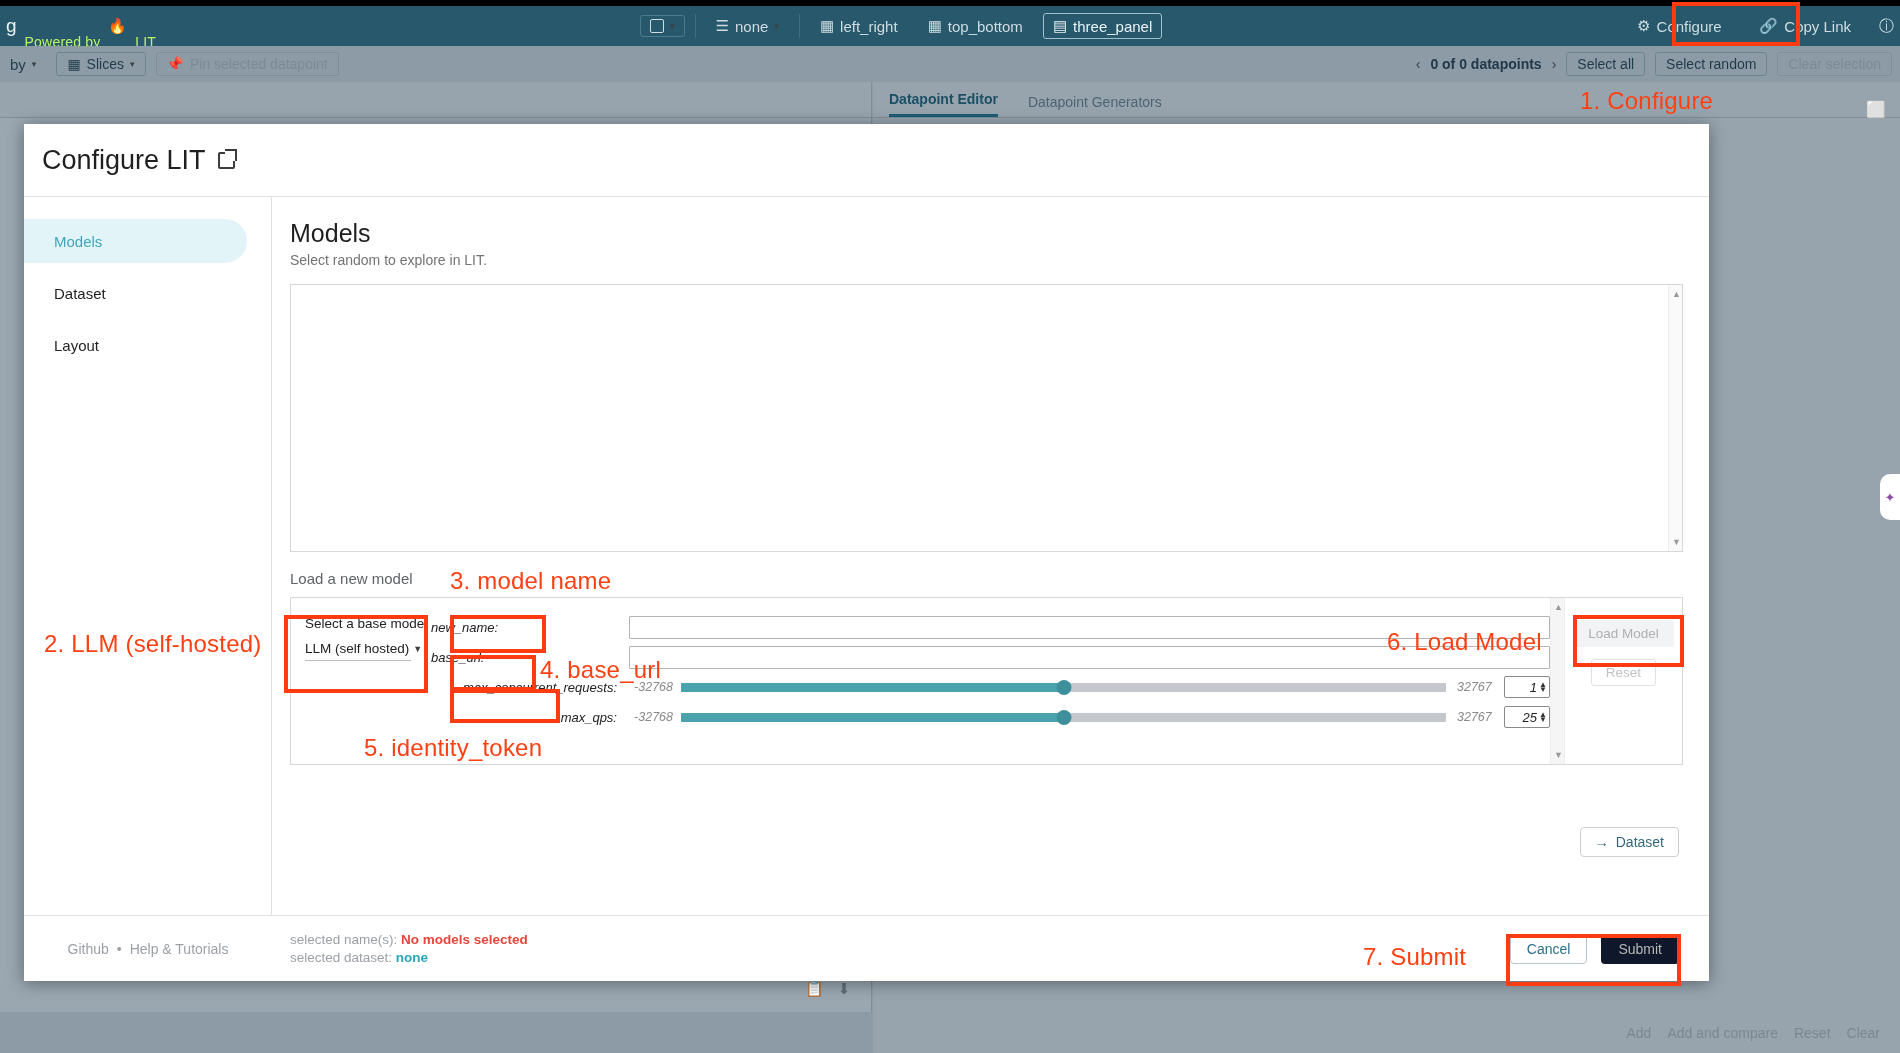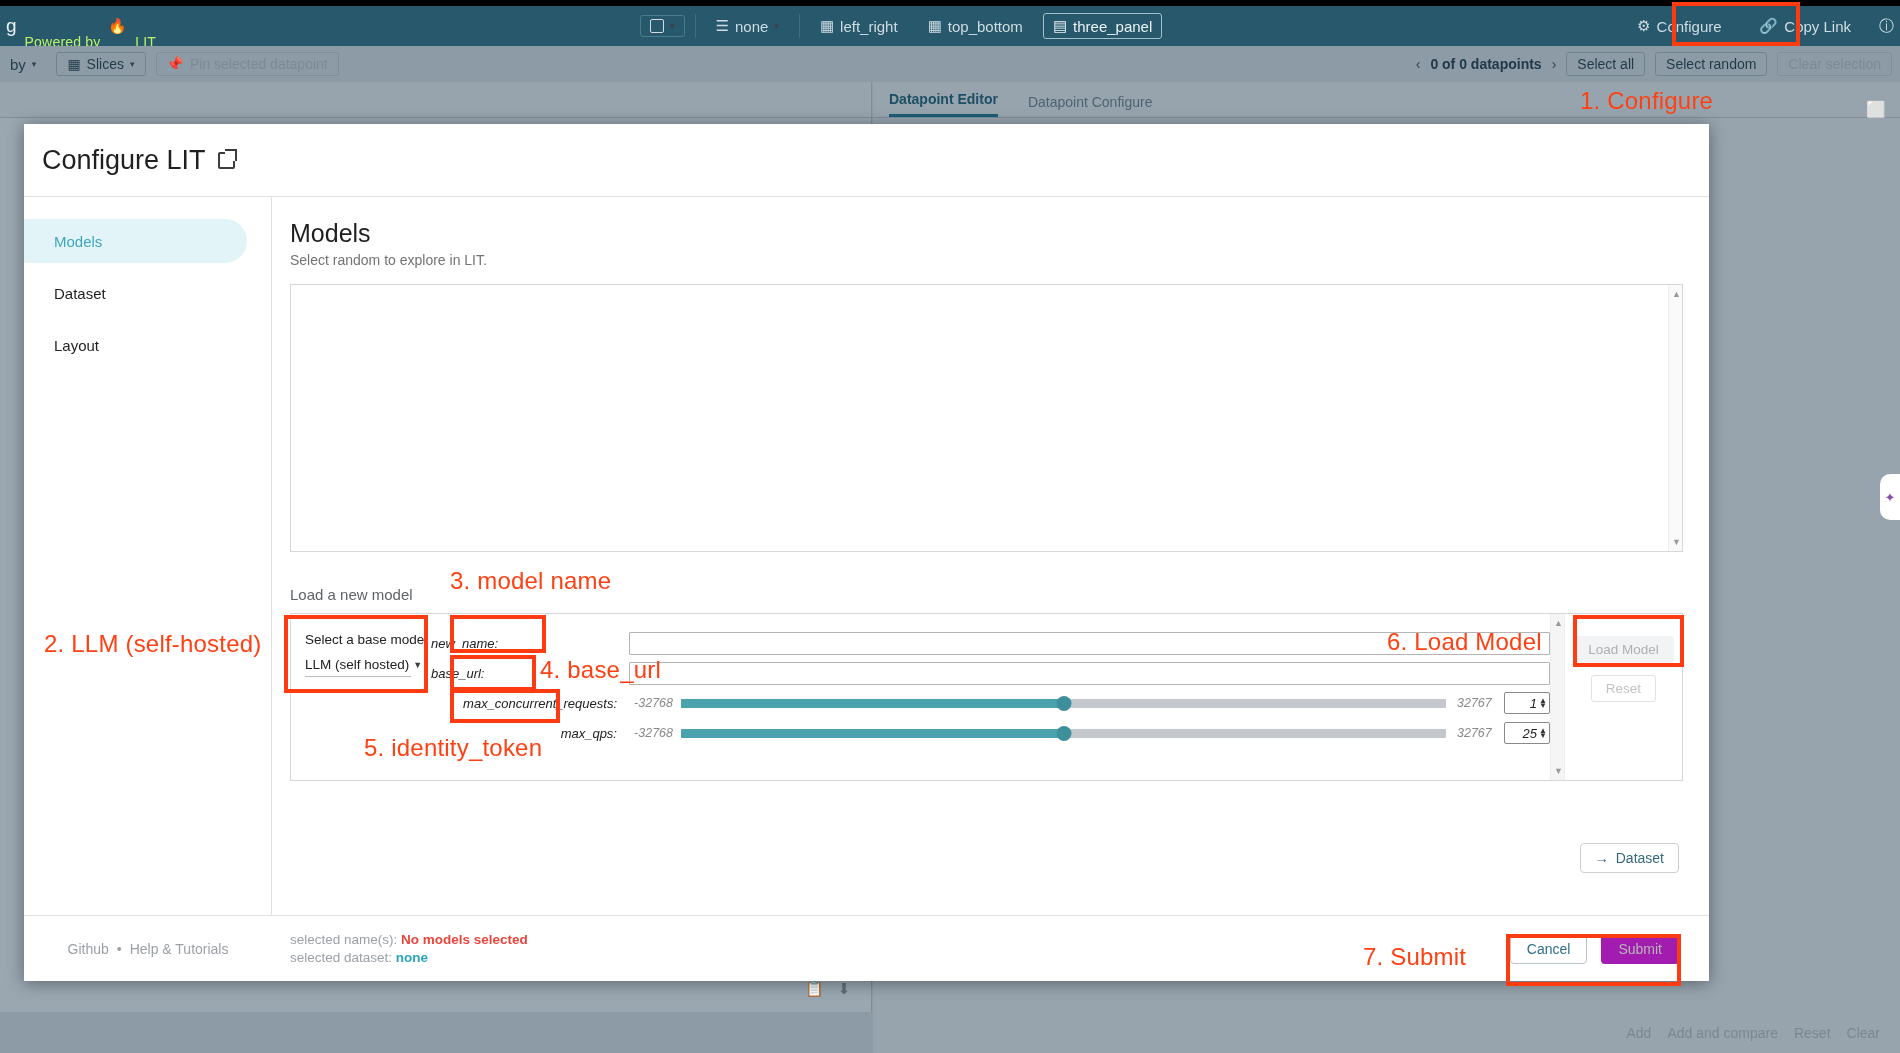--- a/index.html
+++ b/index.html
@@ -158,21 +158,21 @@
   .models-box {
     margin-top: 16px; height: 268px; border: 1px solid #d7d7d7;
     position: relative; background: #fff;
   }
   .scroll-track {
     position: absolute; right: 0; top: 0; width: 14px; height: 100%;
     background: #fafafa; border-left: 1px solid #eee;
   }
   .scroll-arrow { position: absolute; left: 3px; color: #9a9a9a; font-size: 9px; }
 
-  .load-new-row { margin-top: 34px; display: flex; align-items: center; gap: 18px; }
+  .load-new-row { margin-top: 18px; display: flex; align-items: center; gap: 18px; }
   .load-new-lbl { font-size: 15px; color: #5f6368; }
 
   .loader-box {
     margin-top: 10px; border: 1px solid #d7d7d7; background: #fff;
     display: flex; height: 168px; position: relative;
   }
   .base-model-col {
     width: 128px; padding: 18px 8px 0 14px; display: flex; flex-direction: column; gap: 4px;
   }
   .base-model-lbl { font-size: 13.5px; color: #202124; white-space: nowrap; }
@@ -235,21 +235,21 @@
   .status-lines { padding-left: 18px; font-size: 13.5px; line-height: 18px; color: #9aa0a6; }
   .status-val.red { color: #e8453c; font-weight: bold; }
   .status-val.teal { color: #2aa5bd; font-weight: bold; }
   .footer-btns { position: absolute; right: 30px; display: flex; align-items: center; gap: 14px; padding-left: 14px; }
   .btn-cancel {
     border: 1px solid #b9c4c9; border-radius: 4px; padding: 6px 16px;
     font-size: 14px; color: #2f6f8a; background: #fff;
   }
   .btn-submit {
     border: 1px solid transparent; border-radius: 4px; padding: 6px 16px;
-    font-size: 14px; color: #b7b7b7; background: #a21caf;
+    font-size: 14px; color: #b7b7b7; background: #0f172a;
   }
 
   
   .anno {
     position: absolute; color: #ff4013; font-size: 24px;
     white-space: nowrap; letter-spacing: .2px;
   }
   .hl {
     position: absolute; border: 4px solid #ff3c11; pointer-events: none;
   }
@@ -345,21 +345,21 @@
         <span>📋</span>
         <span>⬇</span>
       </div>
     </div>
     <div class="right-panel">
       <div class="tabs-row">
         <div class="tab sel">
           <span>Datapoint Editor</span>
         </div>
         <div class="tab">
-          <span>Datapoint Configure</span>
+          <span>Datapoint Generators</span>
         </div>
       </div>
       <span class="expand-icon">⬜</span>
       <div class="magic-dot">✦</div>
       <div class="rp-footer">
         <span>Add</span>
         <span>Add and compare</span>
         <span>Reset</span>
         <span>Clear</span>
       </div>

